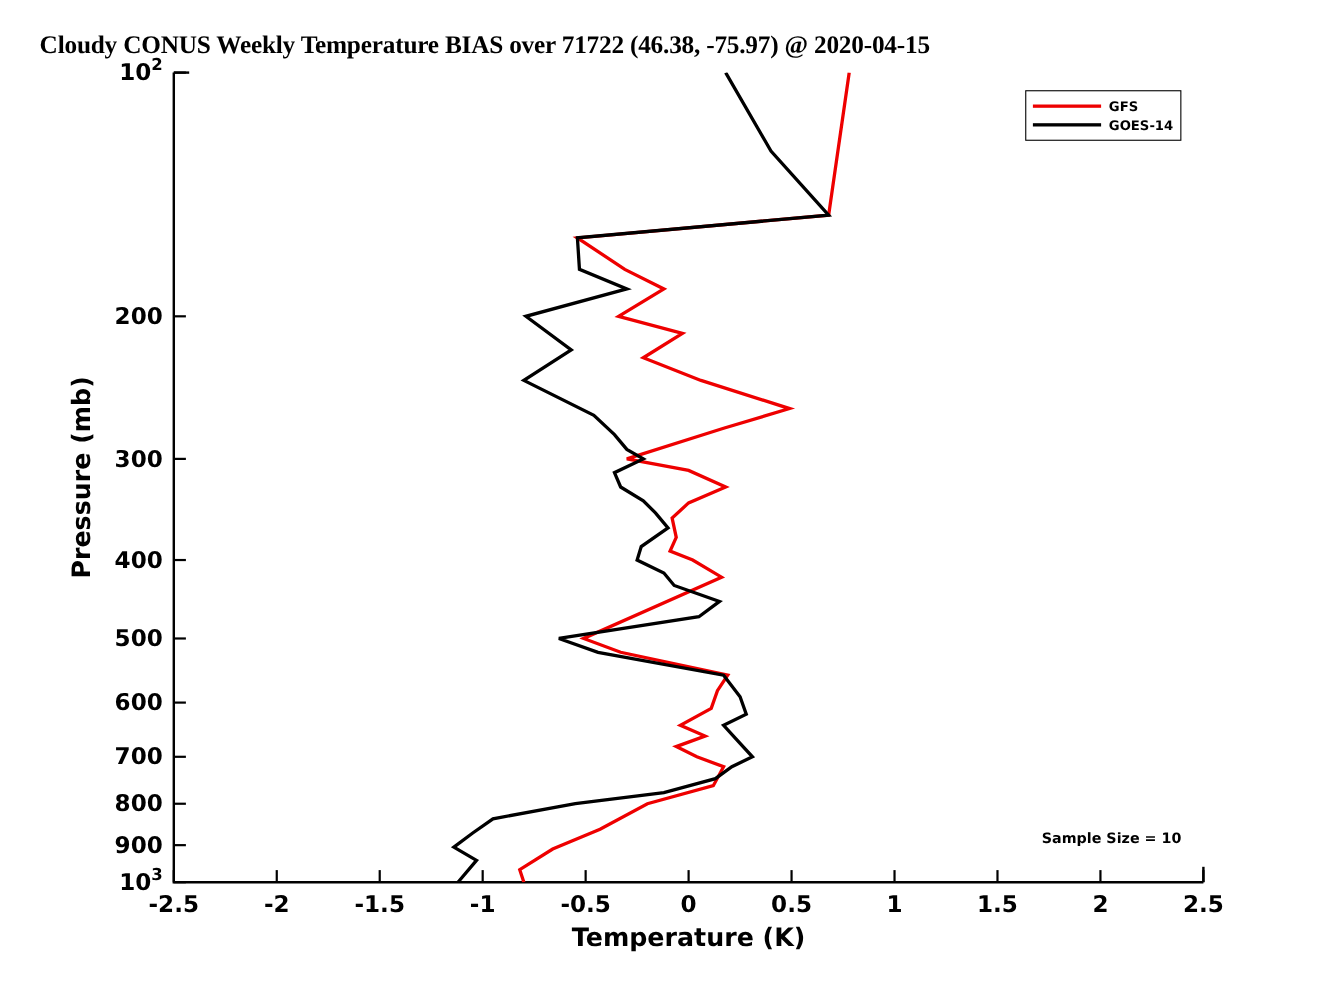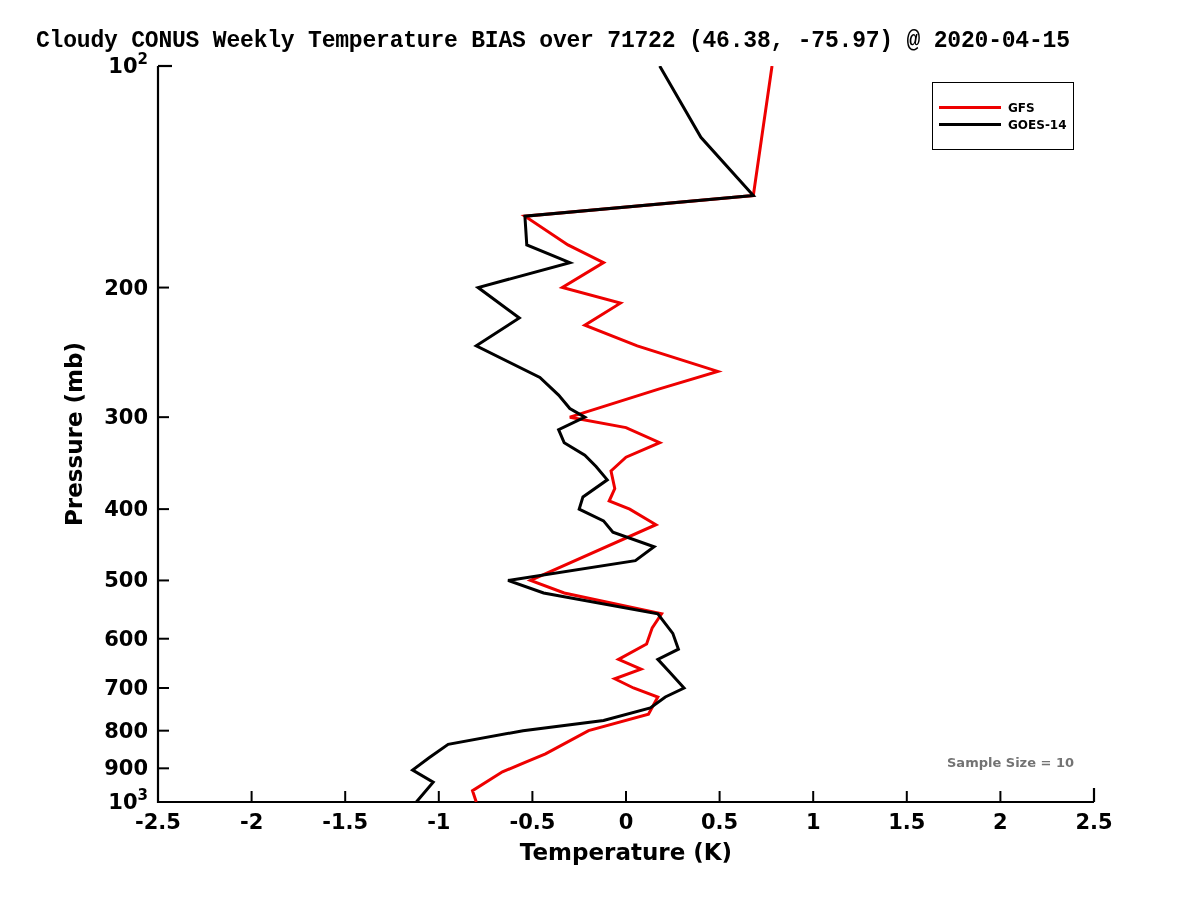--- a/index.html
+++ b/index.html
@@ -17,21 +17,21 @@
     position: relative;
     width: 1200px;
     height: 900px;
     background: #ffffff;
   }
   #chart-title {
     position: absolute;
     left: 36px;
     top: 28px;
     white-space: nowrap;
-    font-family: Liberation Mono, monospace;
+    font-family: Liberation Serif, serif;
     font-size: 23px;
     font-weight: bold;
     color: #000000;
     letter-spacing: -0.2px;
   }
   #plot-svg {
     position: absolute;
     left: 0;
     top: 0;
   }
@@ -86,21 +86,21 @@
     font-size: 12px;
     font-weight: bold;
     color: #000000;
     white-space: nowrap;
   }
   #sample-size {
     position: absolute;
     font-family: "DejaVu Sans", sans-serif;
     font-size: 13px;
     font-weight: bold;
-    color: #737373;
+    color: #000000;
     white-space: nowrap;
   }
 </style>
 </head>
 <body>
 
 <div id="figure">
 
   <div id="chart-title">Cloudy CONUS Weekly Temperature BIAS over 71722 (46.38, -75.97) @ 2020-04-15</div>
 
@@ -158,21 +158,21 @@
         <defs>
           <clipPath id="plotclip">
             <rect x="158" y="66" width="936" height="736"></rect>
           </clipPath>
         </defs>
         <path d="M 772.02 66.00 L 753.30 195.60 L 524.91 216.23 L 567.97 244.88 L 603.54 262.64 L 562.35 287.56 L 620.38 303.15 L 584.82 325.21 L 637.23 345.84 L 717.73 371.42 L 657.82 389.35 L 569.84 417.16 L 626.00 427.64 L 659.70 442.75 L 626.00 457.17 L 611.02 470.97 L 614.77 488.49 L 609.15 501.02 L 629.74 509.12 L 655.95 524.71 L 530.53 580.44 L 564.22 592.98 L 661.57 613.80 L 652.21 627.88 L 646.59 644.00 L 618.51 659.35 L 640.98 669.18 L 614.77 678.73 L 633.49 687.99 L 657.82 697.00 L 648.46 714.28 L 588.56 730.67 L 545.50 753.79 L 502.45 771.85 L 472.50 790.61 L 476.24 802.00" class="series-line" stroke="#ee0000" clip-path="url(#plotclip)"></path>
         <path d="M 659.70 66.00 L 700.88 137.33 L 753.30 195.60 L 524.91 216.23 L 526.78 244.88 L 569.84 262.64 L 478.11 287.56 L 519.30 318.02 L 476.24 345.84 L 539.89 377.51 L 558.61 395.11 L 569.84 408.52 L 584.82 417.16 L 558.61 429.70 L 564.22 442.75 L 584.82 455.28 L 596.05 466.43 L 607.28 479.85 L 582.94 496.90 L 579.20 509.12 L 603.54 520.88 L 612.90 532.23 L 654.08 546.76 L 635.36 560.66 L 508.06 580.44 L 543.63 592.98 L 657.82 613.80 L 672.80 633.35 L 678.42 649.20 L 657.82 659.35 L 669.06 671.60 L 684.03 687.99 L 665.31 697.00 L 650.34 707.91 L 603.54 720.53 L 523.04 730.67 L 448.16 744.36 L 429.44 757.49 L 412.59 770.09 L 433.18 782.22 L 416.34 802.00" class="series-line" stroke="#000000" clip-path="url(#plotclip)"></path>
       </g>
   </svg>
 
-  <div id="legend-box" style="left: 932px; top: 82px; width: 142px; padding: 16px 0px;">
+  <div id="legend-box" style="left: 932px; top: 82px; width: 142px; padding: 5px 0px;">
       <div class="legend-row">
         <div class="legend-swatch" style="border-top-color: rgb(238, 0, 0);"></div>
         <span class="legend-label">GFS</span>
       </div>
       <div class="legend-row">
         <div class="legend-swatch" style="border-top-color: rgb(0, 0, 0);"></div>
         <span class="legend-label">GOES-14</span>
       </div>
     </div>
 

